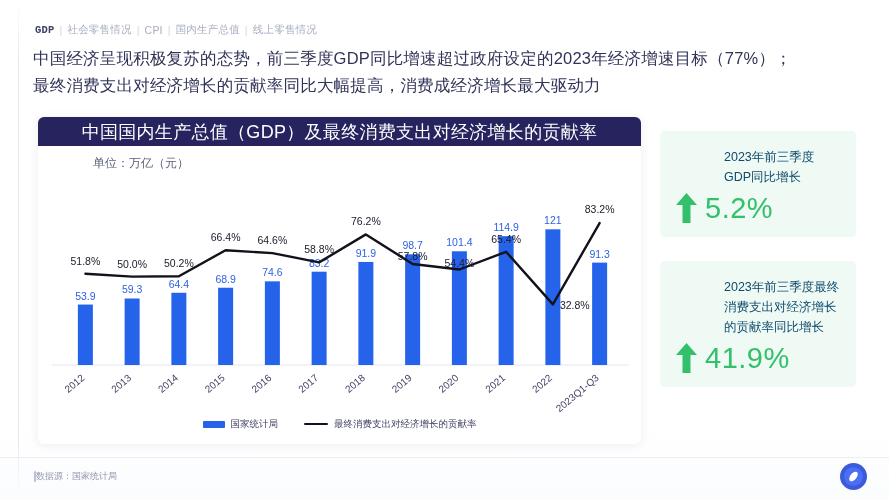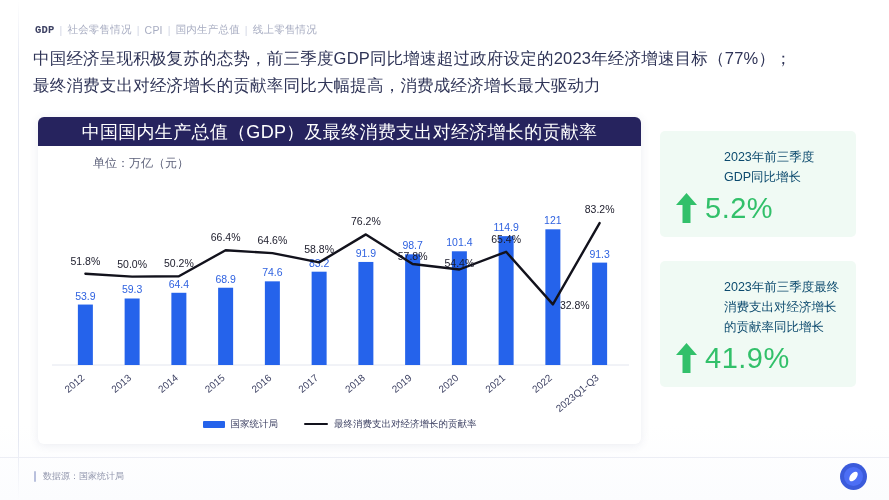--- a/index.html
+++ b/index.html
@@ -83,21 +83,21 @@
   .card .value{
     font-size:29px;color:#32c06a;letter-spacing:.5px;line-height:1;
   }
 
   
   .footer-rule{
     position:absolute;left:0;right:0;top:457px;height:1px;background:#eceef5;
   }
   .footer{
     position:absolute;left:34px;top:470px;
-    display:flex;align-items:center;gap:7px;
+    display:flex;align-items:center;
     font-size:9px;color:#9297ad;
   }
   .footer .tick{width:2px;height:11px;background:#b9c0dd;border-radius:1px;}
   .logo{
     position:absolute;right:22px;top:463px;width:27px;height:27px;
   }
 </style>
 </head>
 <body>
 

